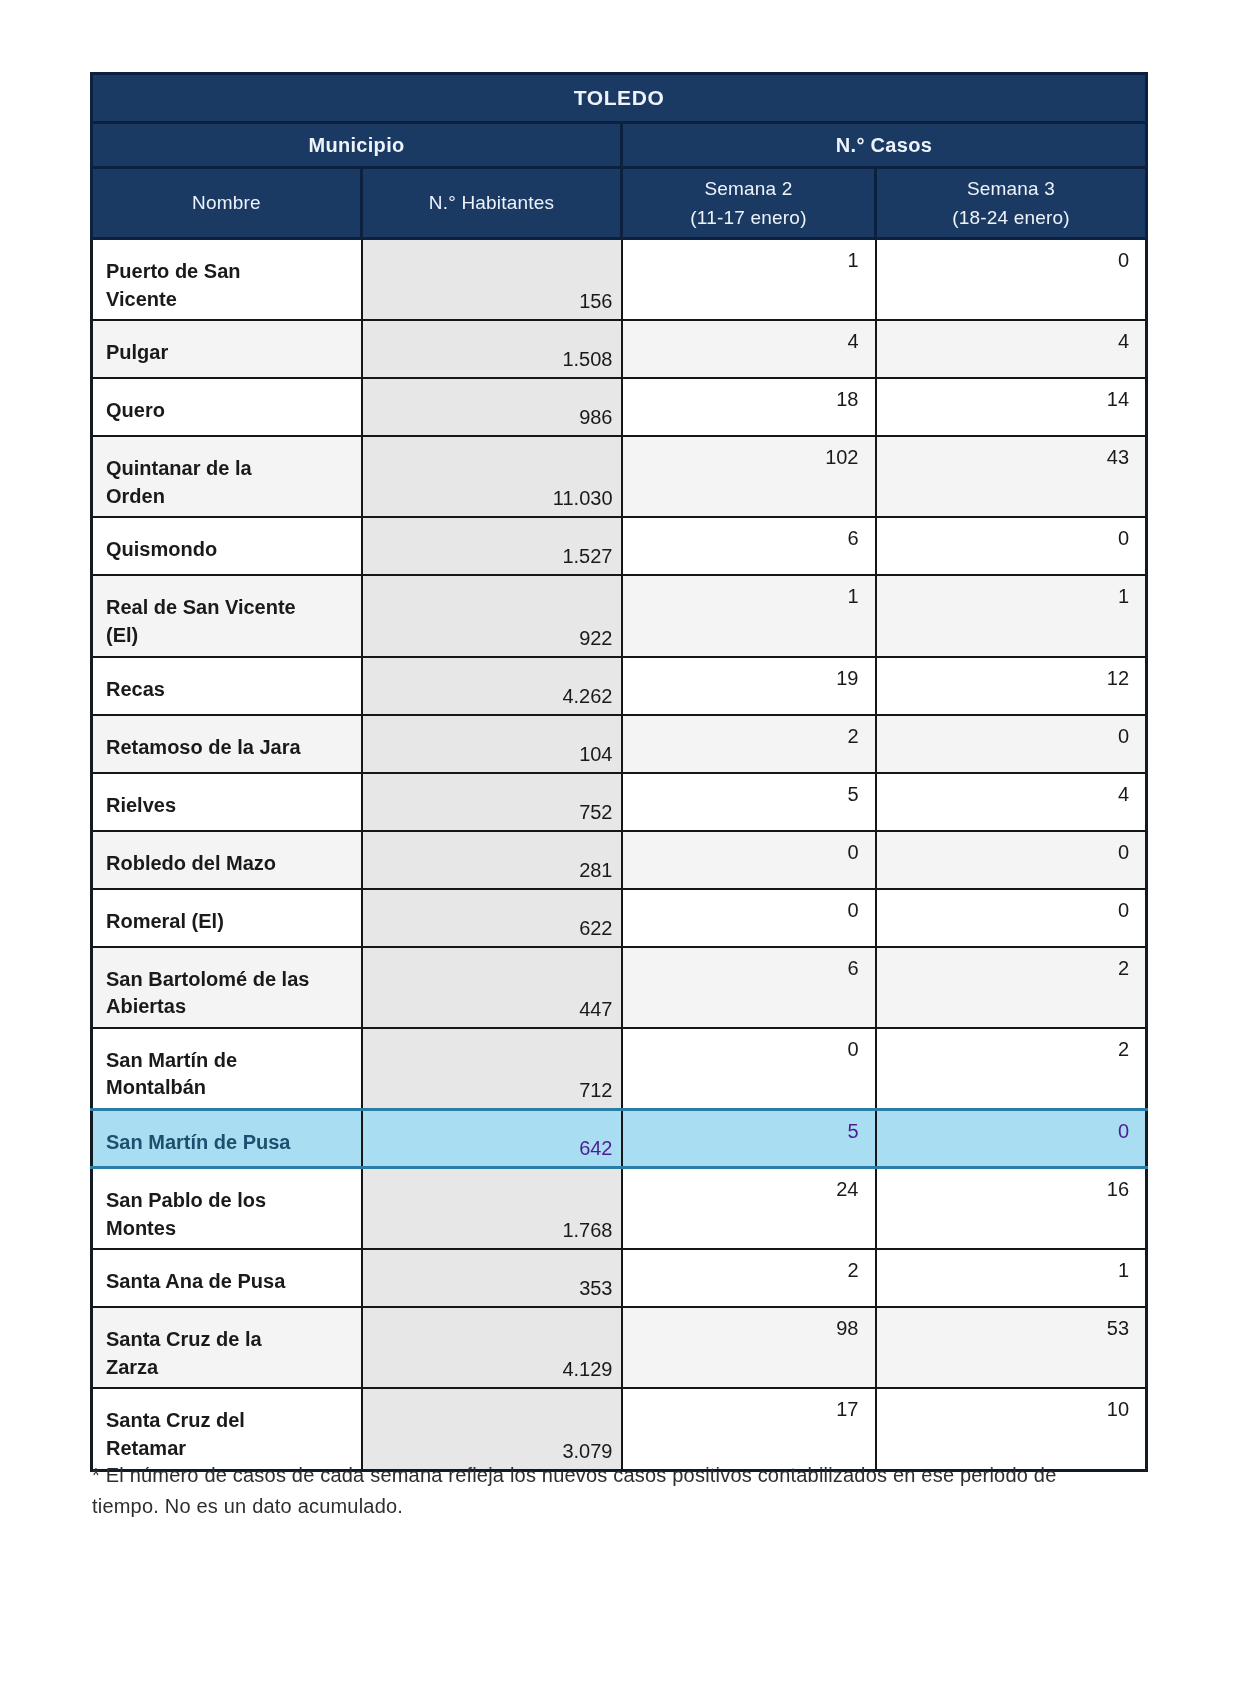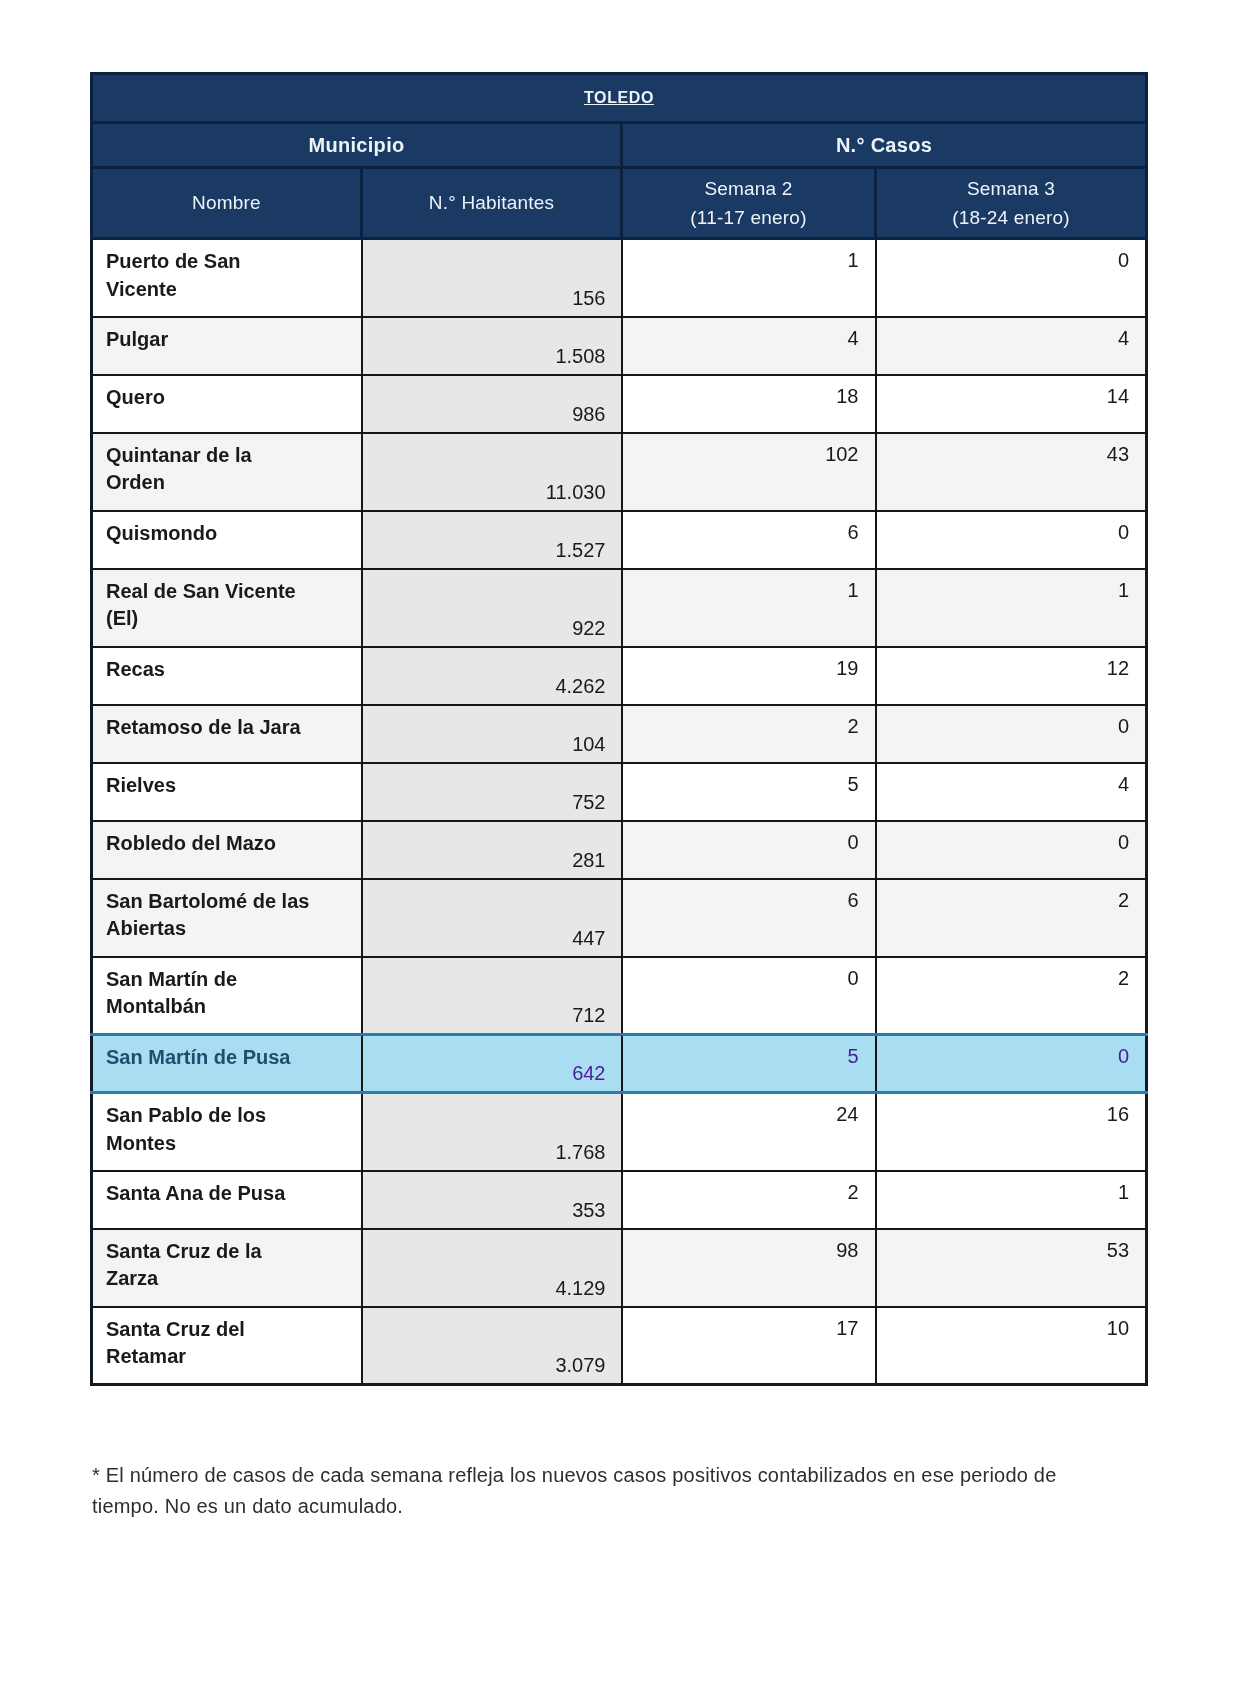--- a/index.html
+++ b/index.html
@@ -30,23 +30,22 @@
   thead th {
     background: #1a3a64;
     color: #eef3f9;
     border: 3px solid #0c2140;
     text-align: center;
     vertical-align: middle;
     font-weight: bold;
   }
   tr.title-row th {
     height: 44px;
-    font-size: 16px;
+    font-size: 21px;
     letter-spacing: 0.6px;
-    text-decoration: underline;
   }
   tr.group-row th {
     height: 40px;
     font-size: 20px;
     letter-spacing: 0.3px;
     margin-top: 28px;
   }
   tr.colhead-row th {
     height: 66px;
     font-size: 19px;
@@ -59,32 +58,32 @@
     border: 2px solid #161616;
     font-size: 20px;
     color: #1a1a1a;
     background: #ffffff;
   }
   tbody tr.short { height: 58px; }
   tbody tr.tall  { height: 78px; }
   td.name {
     vertical-align: top;
     text-align: left;
-    padding: 8px 10px 6px 13px;
+    padding: 18px 10px 6px 13px;
     font-weight: bold;
   }
   td.name .name-inner {
     display: inline-block;
     max-width: 208px;
     line-height: 1.38;
   }
   td.hab {
     vertical-align: bottom;
     text-align: right;
-    padding: 0 15px 6px 0;
+    padding: 0 8px 6px 0;
     background: #e7e7e7;
   }
   td.cases {
     vertical-align: top;
     text-align: right;
     padding: 9px 16px 0 0;
   }
   tr.alt td { background: #f4f4f4; }
   tr.alt td.hab { background: #e7e7e7; }
   
@@ -208,20 +207,26 @@
     <td class="cases">4</td>
   </tr>
 
   <tr class="short alt">
     <td class="name"><span class="name-inner">Robledo del Mazo</span></td>
     <td class="hab">281</td>
     <td class="cases">0</td>
     <td class="cases">0</td>
   </tr>
 
+  <tr class="short">
+    <td class="name"><span class="name-inner">Romeral (El)</span></td>
+    <td class="hab">622</td>
+    <td class="cases">0</td>
+    <td class="cases">0</td>
+  </tr>
 
   <tr class="tall alt">
     <td class="name"><span class="name-inner">San Bartolomé de las Abiertas</span></td>
     <td class="hab">447</td>
     <td class="cases">6</td>
     <td class="cases">2</td>
   </tr>
 
   <tr class="tall">
     <td class="name"><span class="name-inner">San Martín de Montalbán</span></td>

